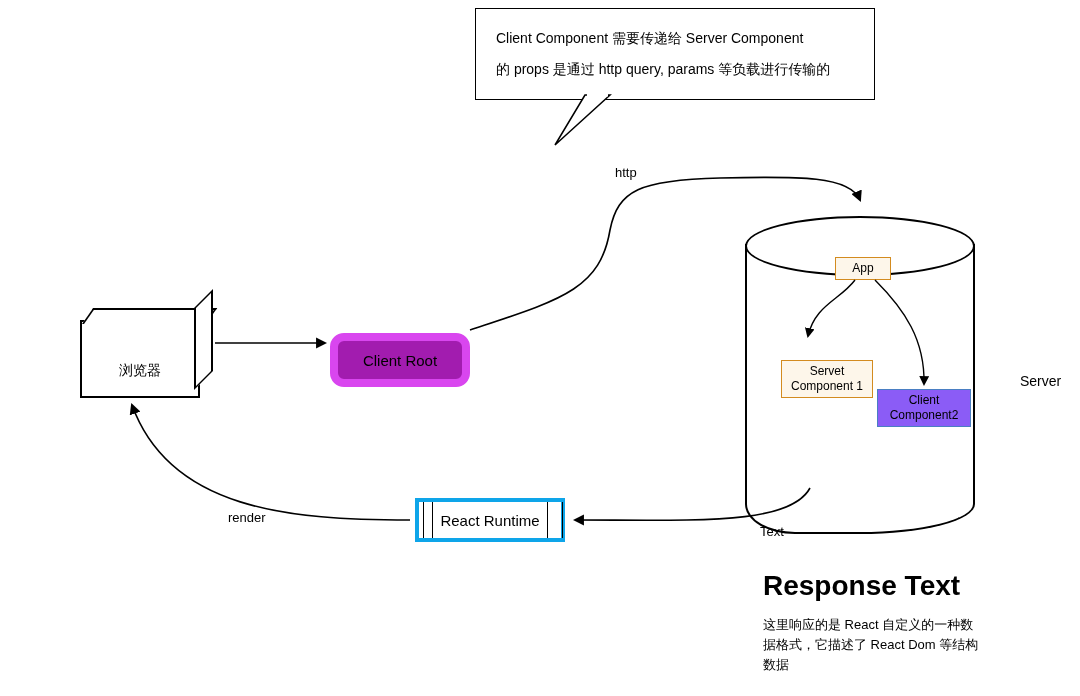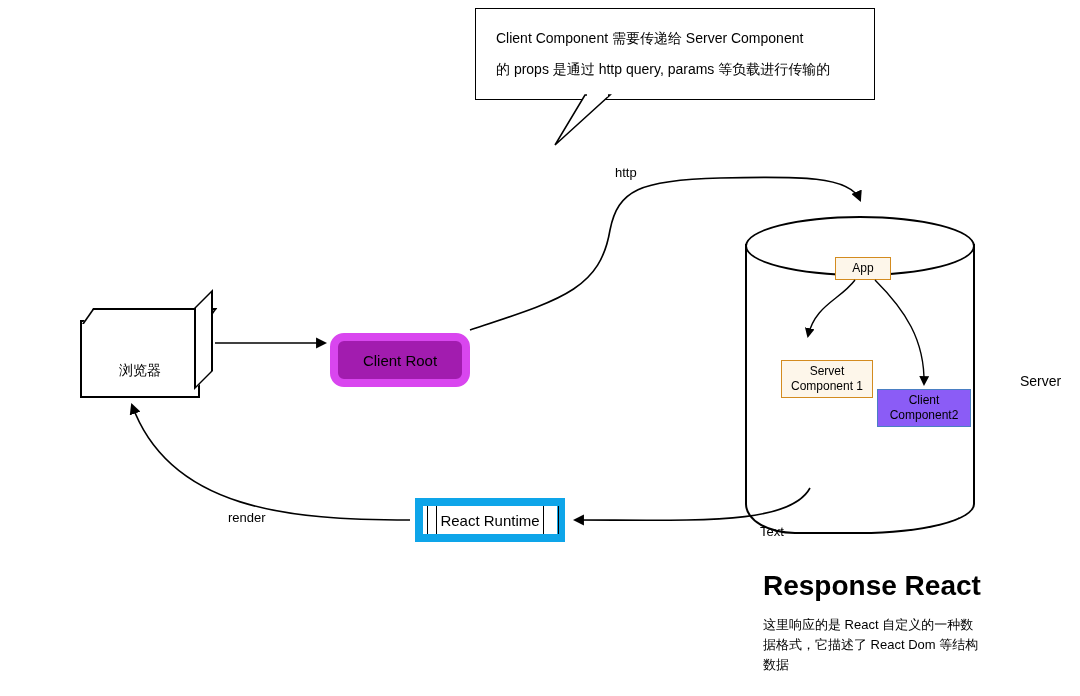--- a/index.html
+++ b/index.html
@@ -55,21 +55,21 @@
 
   .roundbox {
     border: 8px solid #d946ef;
     border-radius: 14px;
     background: #a21caf;
     font-size: 15px;
     margin-top: 18px;
   }
 
   .rectbox {
-    border: 8px solid #0ea5e9;
+    border: 4px solid #0ea5e9;
     background: #fff;
     font-size: 15px;
     position: relative;
   }
   .rectbox .stripe-l, .rectbox .stripe-r {
     position: absolute; top: 0; bottom: 0; width: 10px;
     border-right: 1.5px solid #000;
   }
   .rectbox .stripe-l { left: 4px; border-left: 1.5px solid #000; }
   .rectbox .stripe-r { right: 4px; border-left: 1.5px solid #000; border-right: none; }
@@ -153,21 +153,21 @@
 <div class="abs chip blue" style="left:877px; top:389px; width:94px;">
   <span>Client Component2</span>
 </div>
 
 <div class="abs" style="left:1020px; top:336px; font-size:14px;margin-top:37px;">Server</div>
 
 <div class="abs lbl" style="left:615px; top:165px;">http</div>
 <div class="abs lbl" style="left:760px; top:524px;">Text</div>
 <div class="abs lbl" style="left:184px; top:510px;margin-left:44px;">render</div>
 
-<div class="abs heading" style="left:763px; top:570px;">Response React</div>
+<div class="abs heading" style="left:763px; top:570px;">Response Text</div>
 <div class="abs small" style="left:763px; top:615px; width:220px;">这里响应的是 React 自定义的一种数据格式，它描述了 React Dom 等结构数据</div>
 
 <svg class="wires">
   <defs>
     <marker id="arr" viewBox="0 0 10 10" refX="8" refY="5" markerWidth="7" markerHeight="7" orient="auto-start-reverse">
       <path d="M 0 0 L 10 5 L 0 10 z" fill="#000"></path>
     </marker>
   </defs>
 
   <path d="M 585 95 L 555 145 L 610 95 Z" fill="#fff" stroke="#000" stroke-width="1.5"></path>

